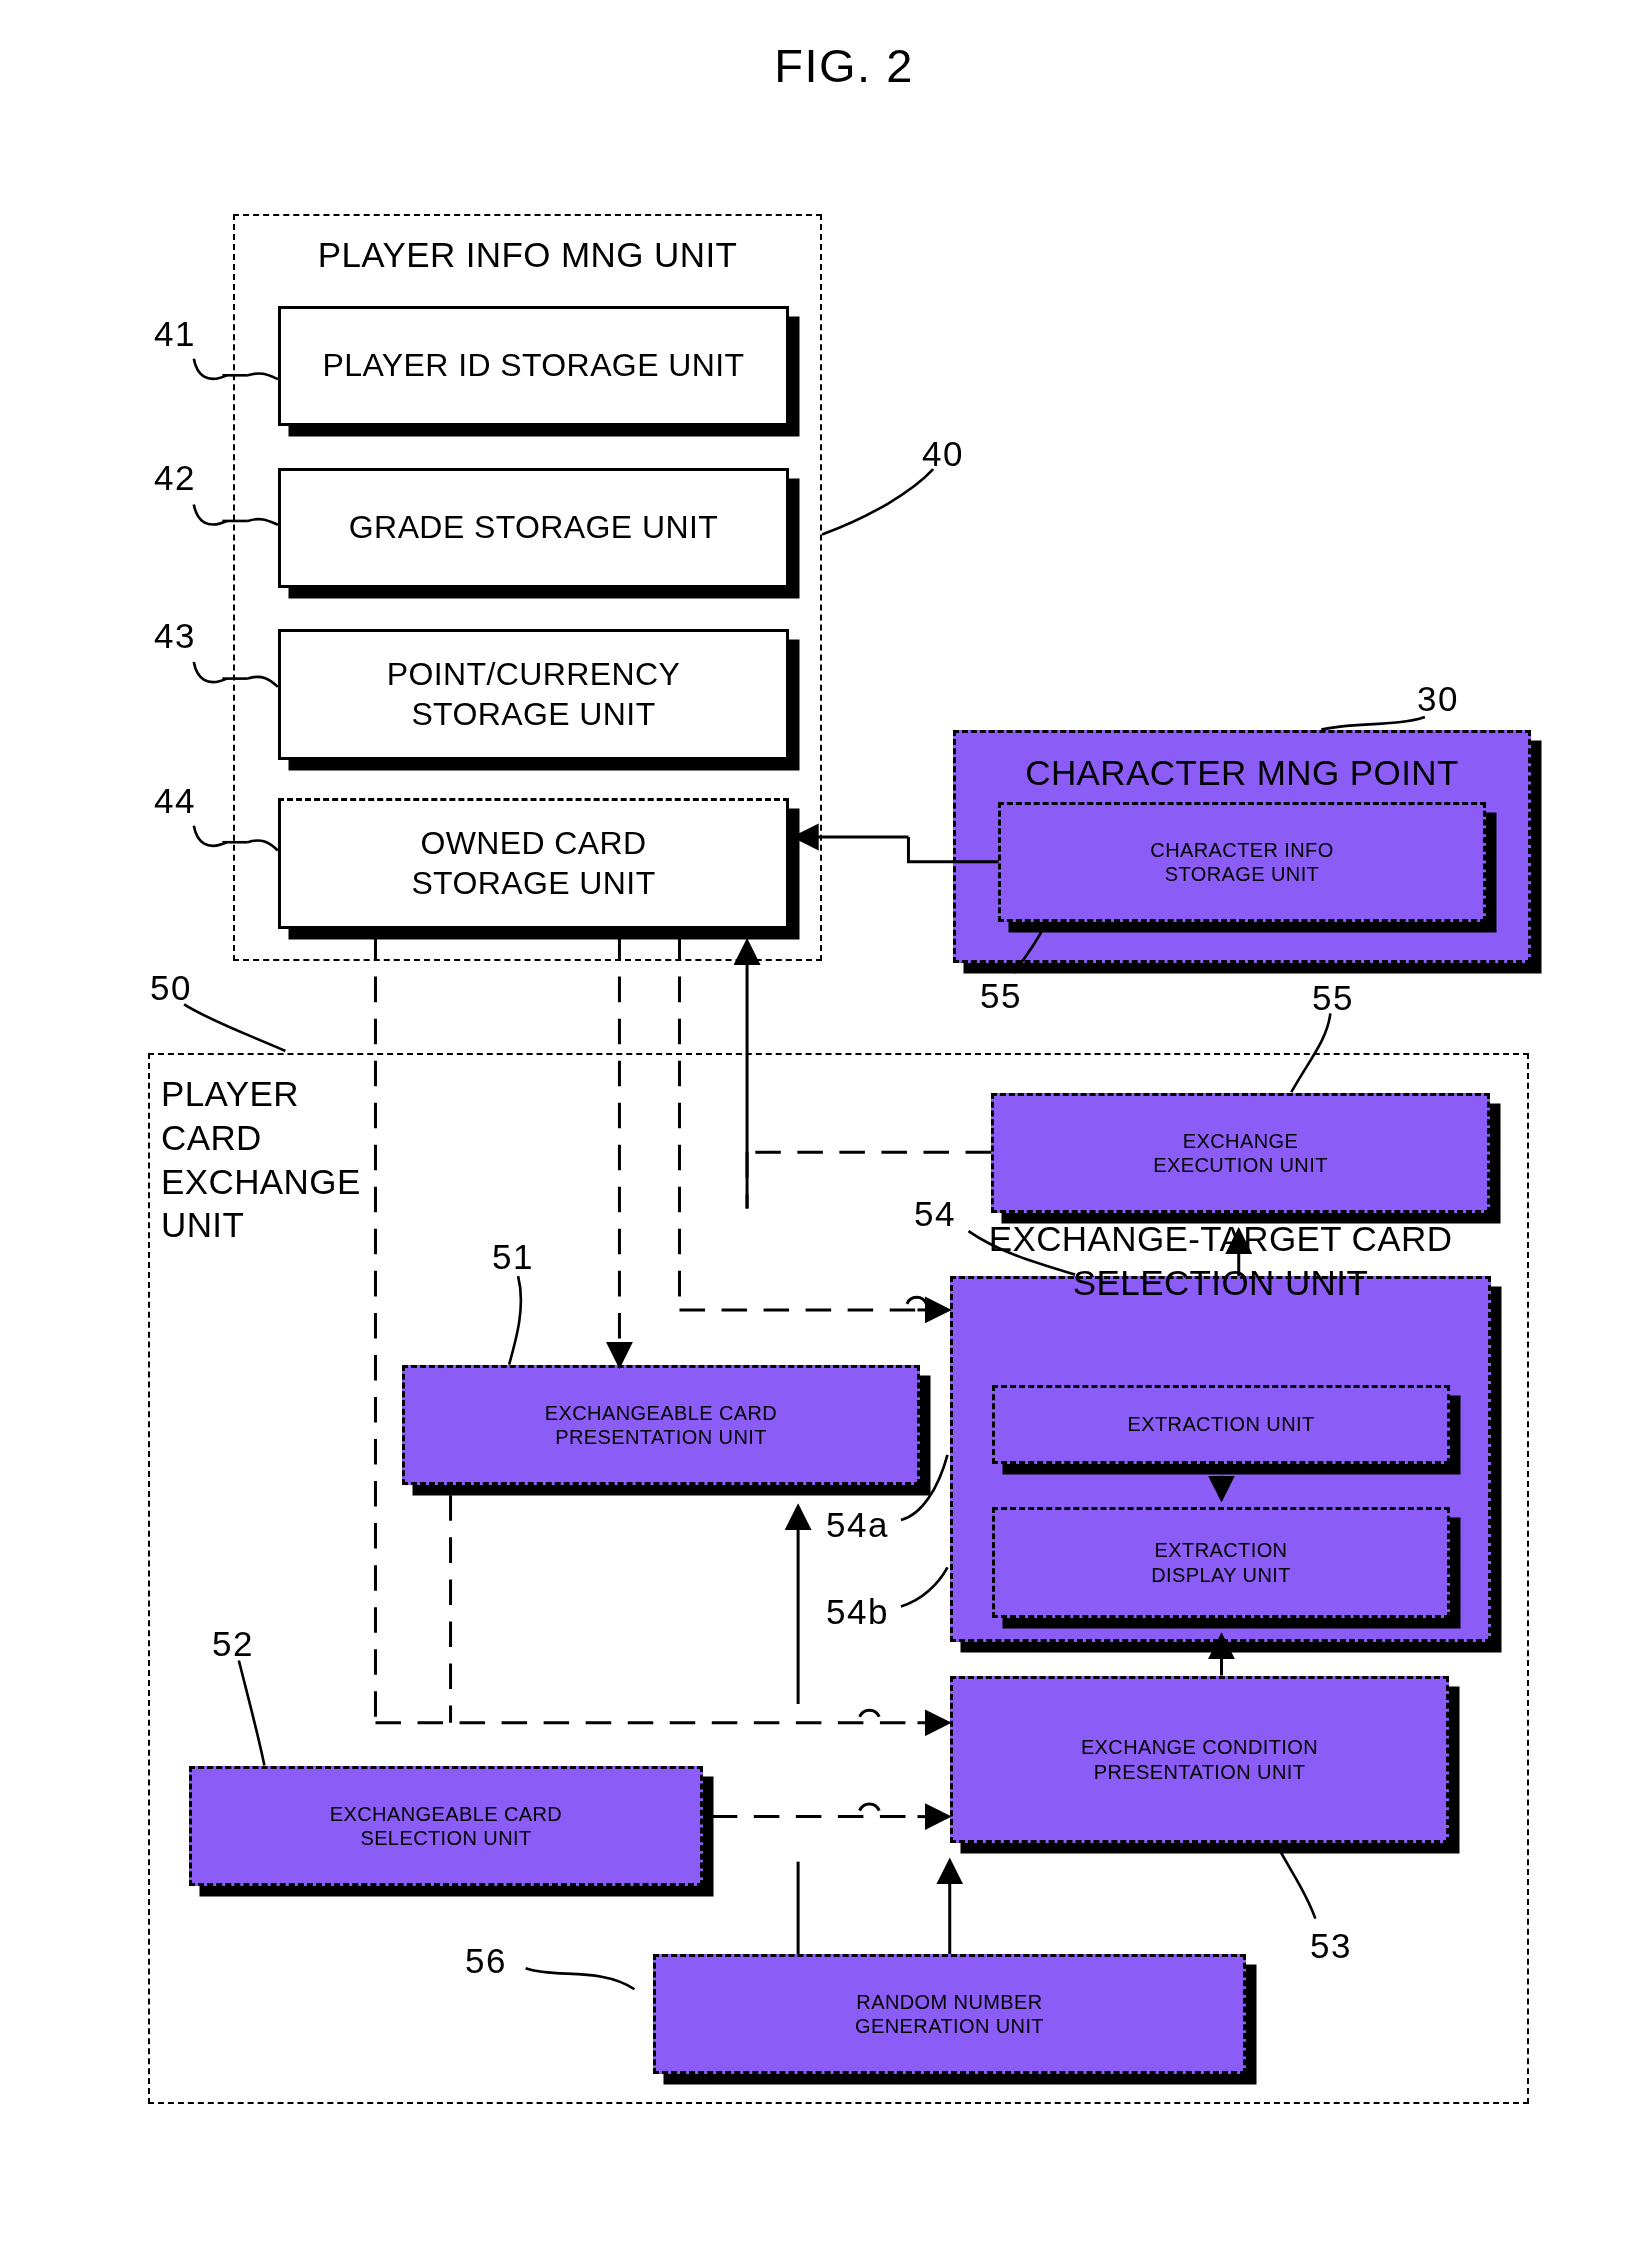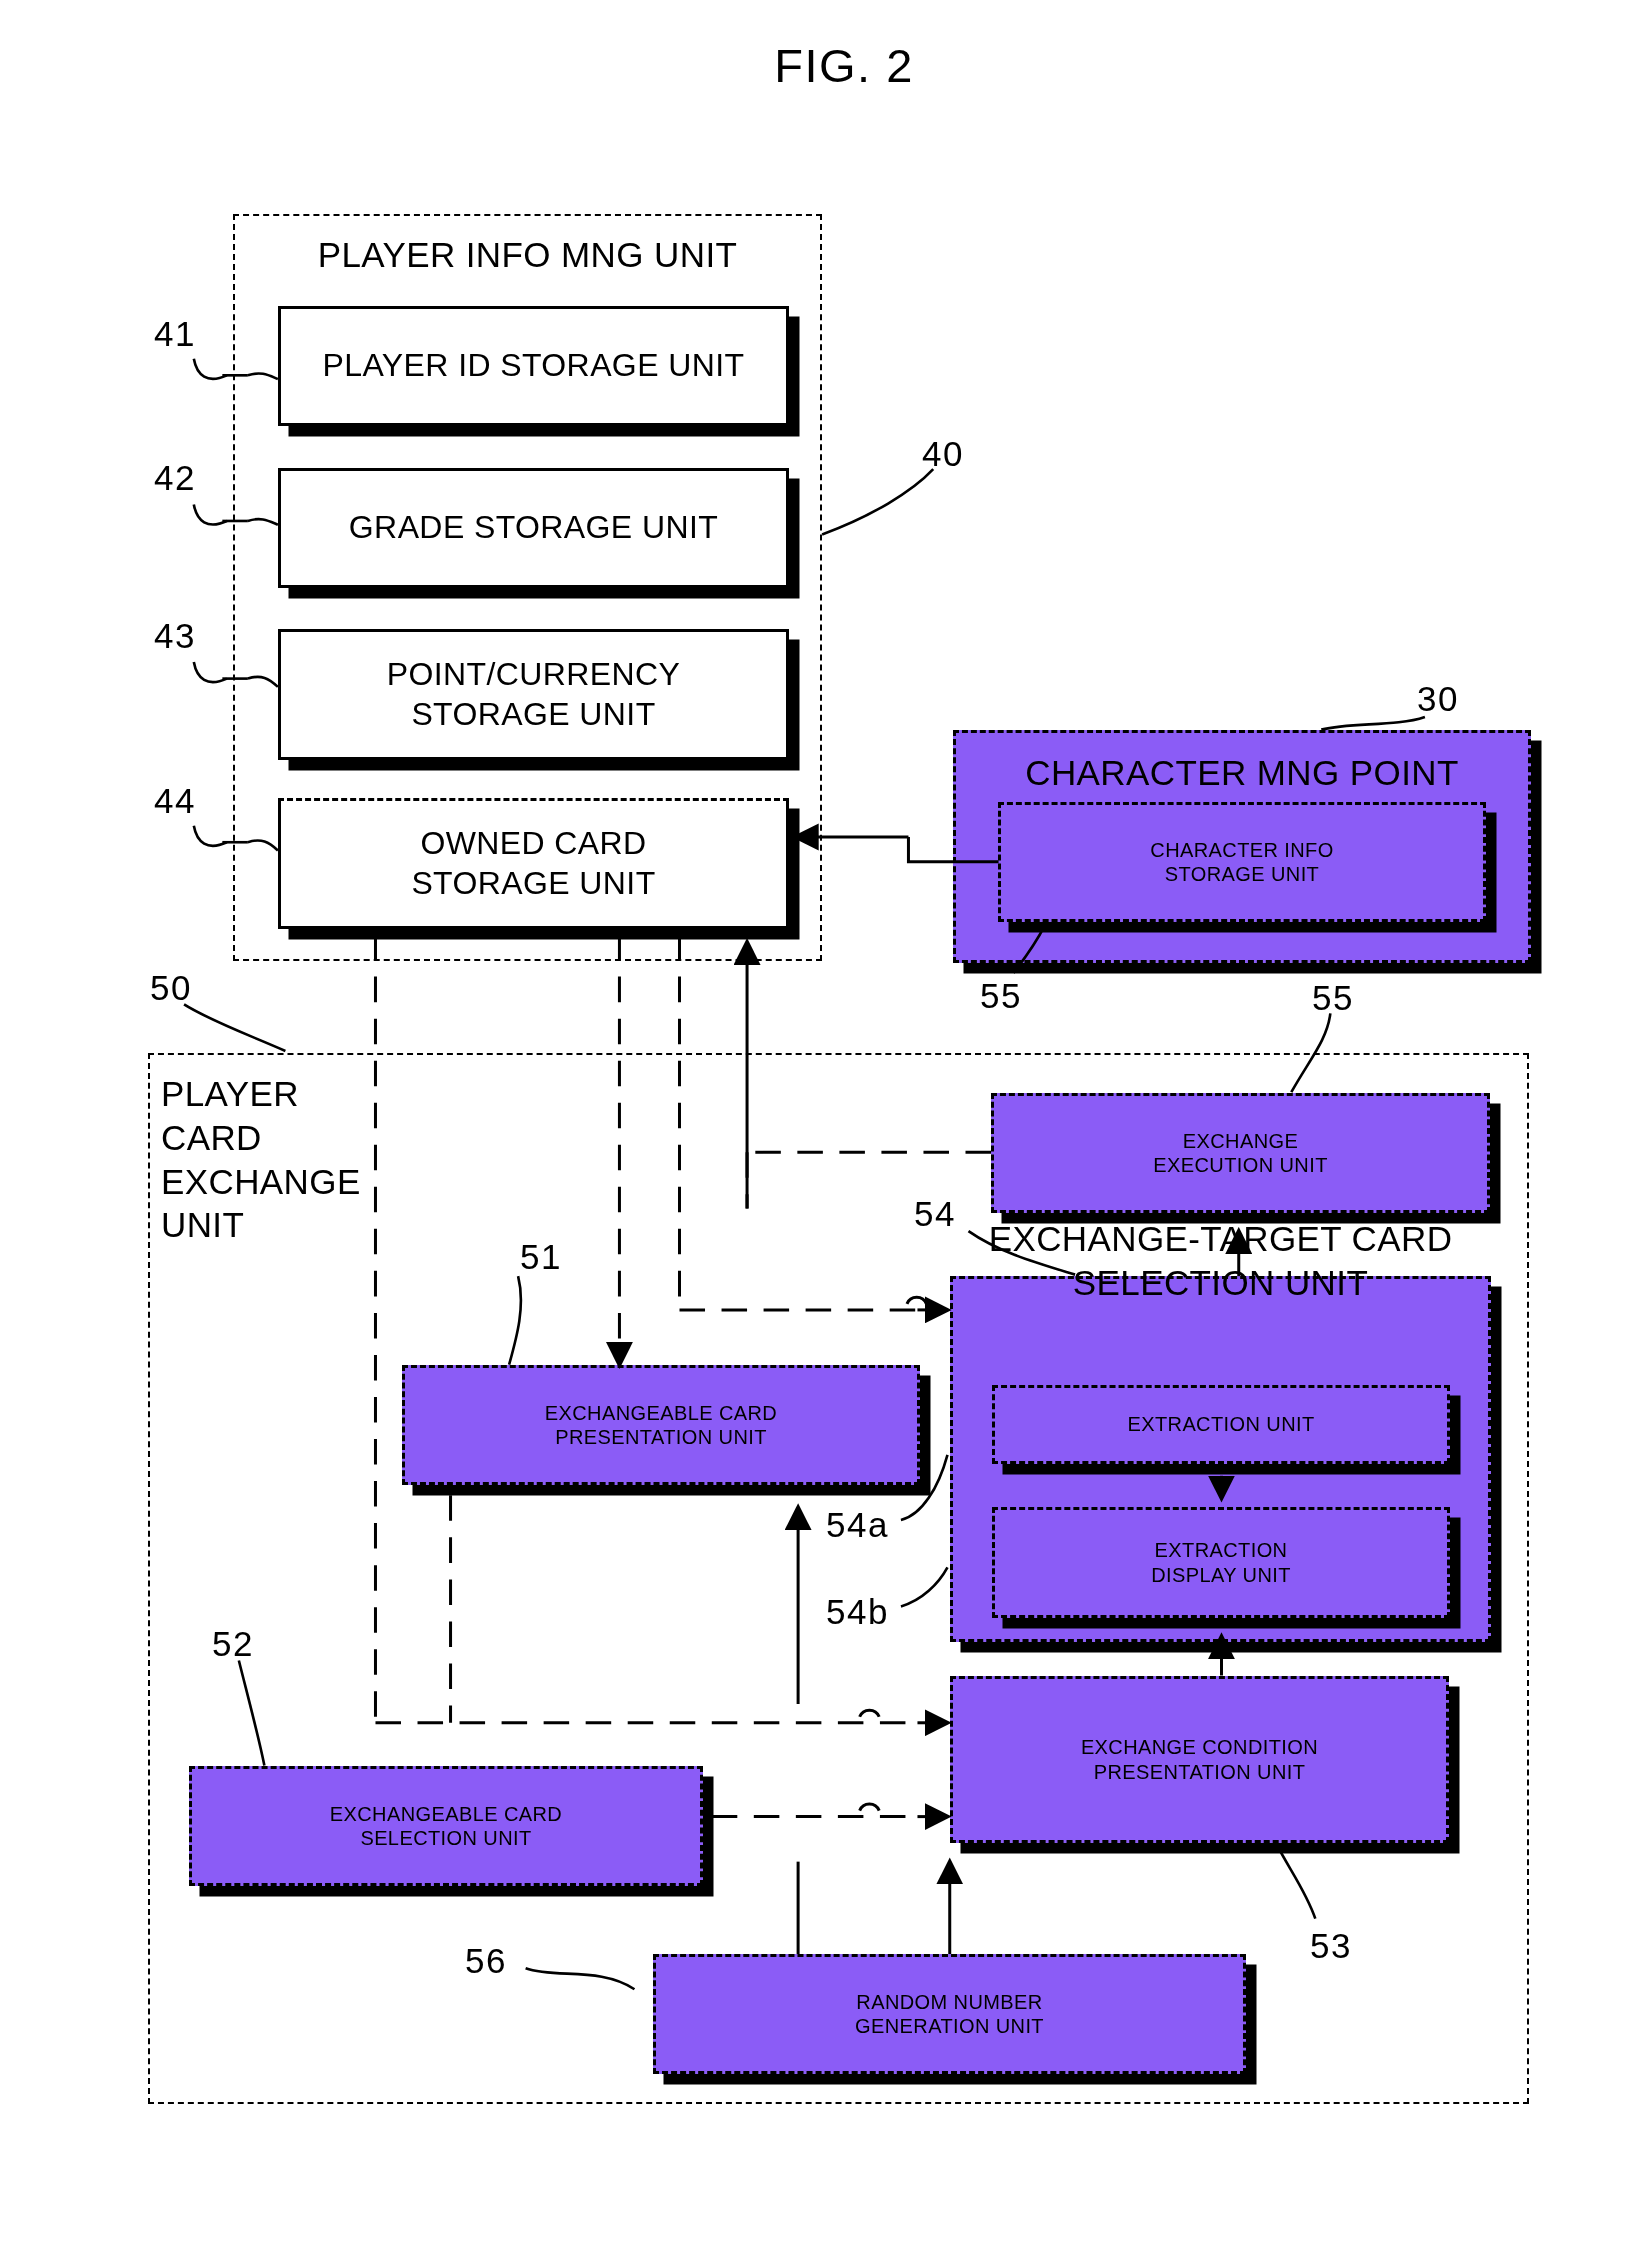--- a/index.html
+++ b/index.html
@@ -156,21 +156,21 @@
     <span>EXTRACTION UNIT</span>
   </div>
   <div class="ref" style="left:826px; top:1505px;">54a</div>
 
   <div class="dash-shadow-box" style="left:992px; top:1507px; width:458px; height:111px;">
     <span style="white-space:pre-line">EXTRACTION
 DISPLAY UNIT</span>
   </div>
   <div class="ref" style="left:826px; top:1592px;">54b</div>
 
-  <div class="ref" style="left:492px; top:1237px;margin-left:28px;">51</div>
+  <div class="ref" style="left:492px; top:1237px;">51</div>
   <div class="dash-shadow-box" style="left:402px; top:1365px; width:518px; height:120px;">
     <span style="white-space:pre-line">EXCHANGEABLE CARD
 PRESENTATION UNIT</span>
   </div>
 
   <div class="ref" style="left:212px; top:1624px;">52</div>
   <div class="dash-shadow-box" style="left:189px; top:1766px; width:514px; height:120px;">
     <span style="white-space:pre-line">EXCHANGEABLE CARD
 SELECTION UNIT</span>
   </div>

